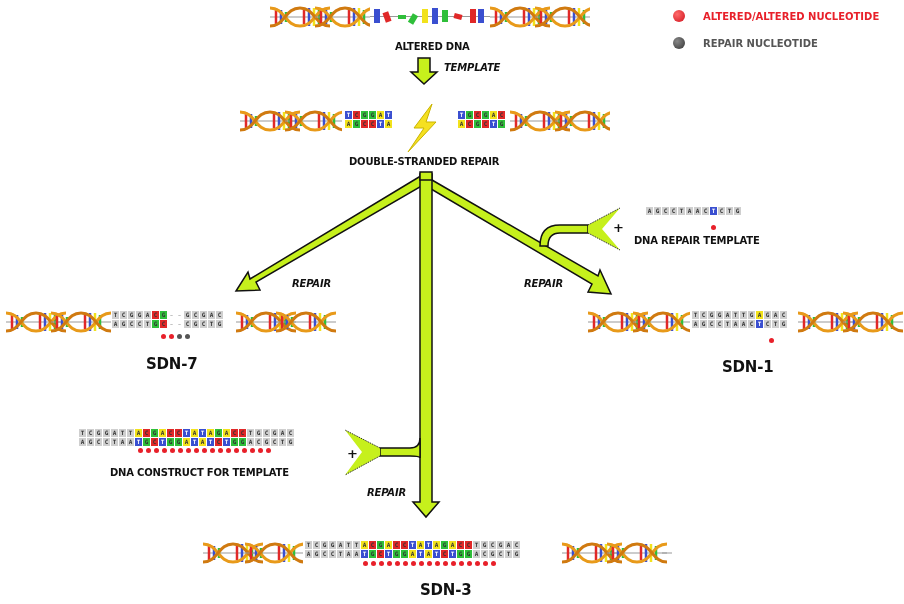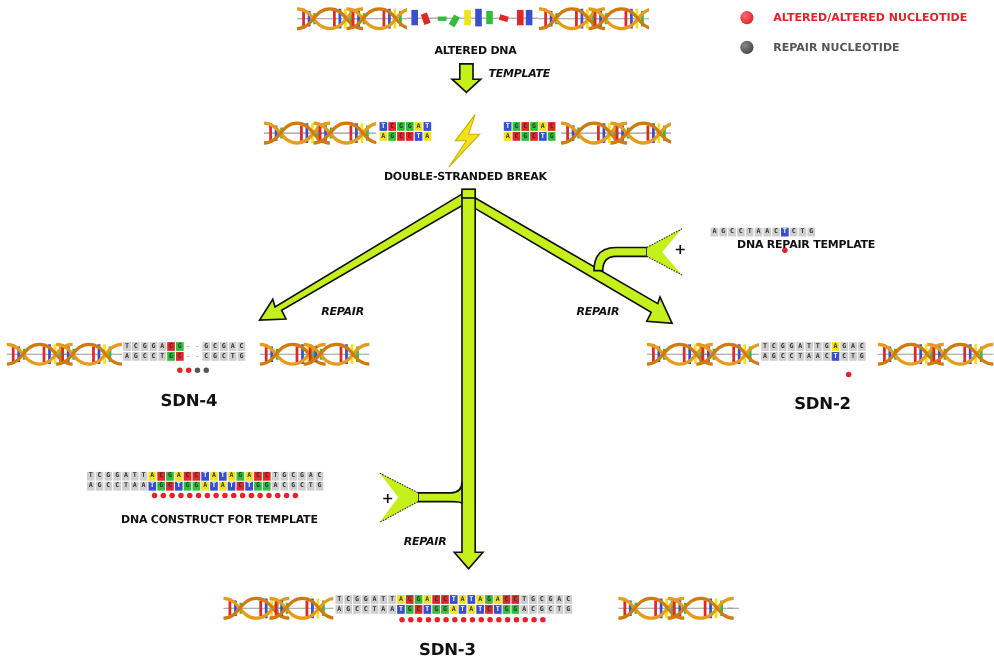--- a/index.html
+++ b/index.html
@@ -146,21 +146,21 @@
       <span class="b" style="background: rgb(47, 191, 58); color: rgb(51, 51, 51);">G</span>
       <span class="b" style="background: rgb(224, 40, 40); color: rgb(51, 51, 51);">C</span>
       <span class="b" style="background: rgb(58, 79, 208); color: rgb(255, 255, 255);">T</span>
       <span class="b" style="background: rgb(47, 191, 58); color: rgb(51, 51, 51);">G</span>
     </div>
   </div>
 <svg class="helix" style="left:510px;top:108px" width="100" height="26">
     <use href="#helix-unit"></use>
     <use href="#helix-unit" x="45"></use>
   </svg>
-<div class="lbl" style="left:349px;top:156px;">DOUBLE-STRANDED BREAK</div>
+<div class="lbl" style="left:349px;top:156px;">DOUBLE-STRANDED REPAIR</div>
 
 <div class="lbl ital" style="left:292px;top:278px;">REPAIR</div>
 <div class="lbl ital" style="left:524px;top:278px;">REPAIR</div>
 <div class="lbl ital" style="left:367px;top:487px;">REPAIR</div>
 
 <div class="seq" id="seq-template" style="left:646px;top:207px;">
     <div class="seqrow">
       <span class="b">A</span>
       <span class="b">G</span>
       <span class="b">C</span>
@@ -172,21 +172,21 @@
       <span class="b" style="background: rgb(58, 79, 208); color: rgb(255, 255, 255);">T</span>
       <span class="b">C</span>
       <span class="b">T</span>
       <span class="b">G</span>
     </div>
   </div>
 <div class="dots" id="dots-template" style="left:711px;top:225px;">
     <span style="background: rgb(232, 32, 42);"></span>
   </div>
 <div class="lbl" style="left:613px;top:220px;font-size:13px;">+</div>
-<div class="lbl" style="left:634px;top:217px;margin-left:36px;">DNA REPAIR TEMPLATE</div>
+<div class="lbl" style="left:634px;top:235px;">DNA REPAIR TEMPLATE</div>
 
 <svg class="helix" style="left:6px;top:309px" width="105" height="26">
     <use href="#helix-unit"></use>
     <use href="#helix-unit" x="45"></use>
   </svg>
 <div class="seq" id="seq-sdn1" style="left:112px;top:311px;">
     <div class="seqrow">
       <span class="b">T</span>
       <span class="b">C</span>
       <span class="b">G</span>
@@ -222,21 +222,21 @@
 <svg class="helix" style="left:236px;top:309px" width="100" height="26">
     <use href="#helix-unit"></use>
     <use href="#helix-unit" x="40"></use>
   </svg>
 <div class="dots" id="dots-sdn1" style="left:161px;top:334px;">
     <span style="background: rgb(232, 32, 42);"></span>
     <span style="background: rgb(232, 32, 42);"></span>
     <span style="background: rgb(85, 85, 85);"></span>
     <span style="background: rgb(85, 85, 85);"></span>
   </div>
-<div class="lbl big" style="left:146px;top:355px;">SDN-4</div>
+<div class="lbl big" style="left:146px;top:355px;">SDN-7</div>
 
 <svg class="helix" style="left:588px;top:309px" width="102" height="26">
     <use href="#helix-unit"></use>
     <use href="#helix-unit" x="45"></use>
   </svg>
 <div class="seq" id="seq-sdn2" style="left:692px;top:311px;">
     <div class="seqrow">
       <span class="b">T</span>
       <span class="b">C</span>
       <span class="b">G</span>
@@ -265,21 +265,21 @@
       <span class="b">G</span>
     </div>
   </div>
 <svg class="helix" style="left:798px;top:309px" width="106" height="26">
     <use href="#helix-unit"></use>
     <use href="#helix-unit" x="45"></use>
   </svg>
 <div class="dots" id="dots-sdn2" style="left:769px;top:338px;">
     <span style="background: rgb(232, 32, 42);"></span>
   </div>
-<div class="lbl big" style="left:722px;top:358px;">SDN-2</div>
+<div class="lbl big" style="left:722px;top:358px;">SDN-1</div>
 
 <div class="seq" id="seq-construct" style="left:79px;top:429px;">
     <div class="seqrow">
       <span class="b">T</span>
       <span class="b">C</span>
       <span class="b">G</span>
       <span class="b">G</span>
       <span class="b">A</span>
       <span class="b">T</span>
       <span class="b">T</span>
@@ -437,13 +437,13 @@
     <span style="background: rgb(232, 32, 42);"></span>
     <span style="background: rgb(232, 32, 42);"></span>
     <span style="background: rgb(232, 32, 42);"></span>
     <span style="background: rgb(232, 32, 42);"></span>
     <span style="background: rgb(232, 32, 42);"></span>
     <span style="background: rgb(232, 32, 42);"></span>
     <span style="background: rgb(232, 32, 42);"></span>
     <span style="background: rgb(232, 32, 42);"></span>
     <span style="background: rgb(232, 32, 42);"></span>
   </div>
-<div class="lbl big" style="left:381px;top:581px;">SDN-3</div>
+<div class="lbl big" style="left:420px;top:581px;">SDN-3</div>
 
 </body></html>

